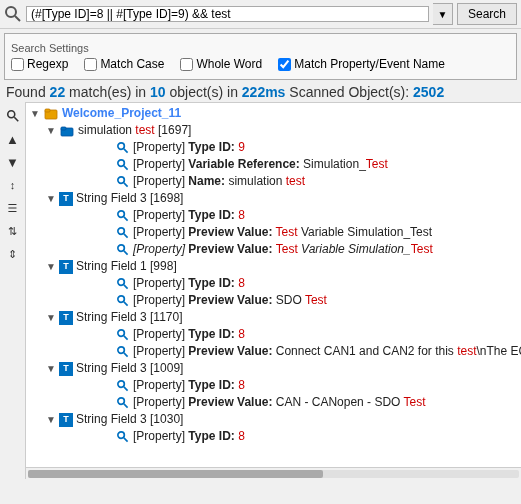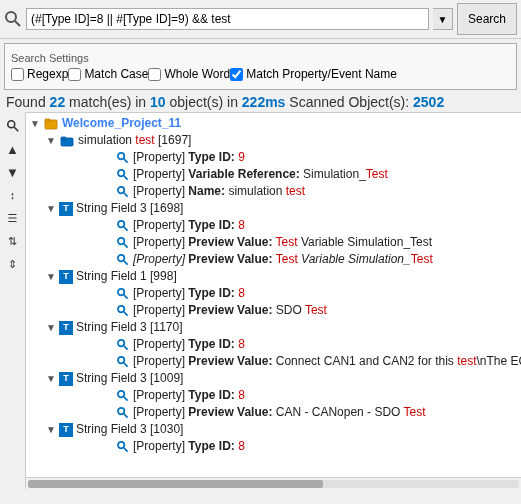--- a/index.html
+++ b/index.html
@@ -20,61 +20,61 @@
       gap: 4px;
     }
     .search-icon-left {
       width: 18px;
       height: 18px;
       color: #555;
       flex-shrink: 0;
     }
     .search-input {
       flex: 1;
-      height: 22px;
+      height: 16px;
       border: 1px solid #aaa;
       padding: 2px 4px;
       font-size: 12px;
       background: white;
     }
     .dropdown-btn {
       width: 20px;
       height: 22px;
       border: 1px solid #aaa;
       border-left: none;
       background: #e8e8e8;
       cursor: pointer;
       display: flex;
       align-items: center;
       justify-content: center;
       font-size: 10px;
     }
     .search-btn {
-      height: 32px;
+      height: 22px;
       padding: 0 10px;
       background: #e8e8e8;
       border: 1px solid #aaa;
       cursor: pointer;
       font-size: 12px;
     }
     .search-settings {
       border: 1px solid #aaa;
       margin: 4px 4px 2px 4px;
       padding: 8px 6px;
       background: #f8f8f8;
     }
     .search-settings-label {
       font-size: 11px;
       color: #555;
       margin-bottom: 3px;
     }
     .settings-row {
       display: flex;
       align-items: center;
-      gap: 0;
+      gap: 16px;
     }
     .checkbox-item {
       display: flex;
       align-items: center;
       gap: 3px;
       font-size: 12px;
       cursor: pointer;
     }
     .checkbox-item input[type="checkbox"] {
       width: 13px;

